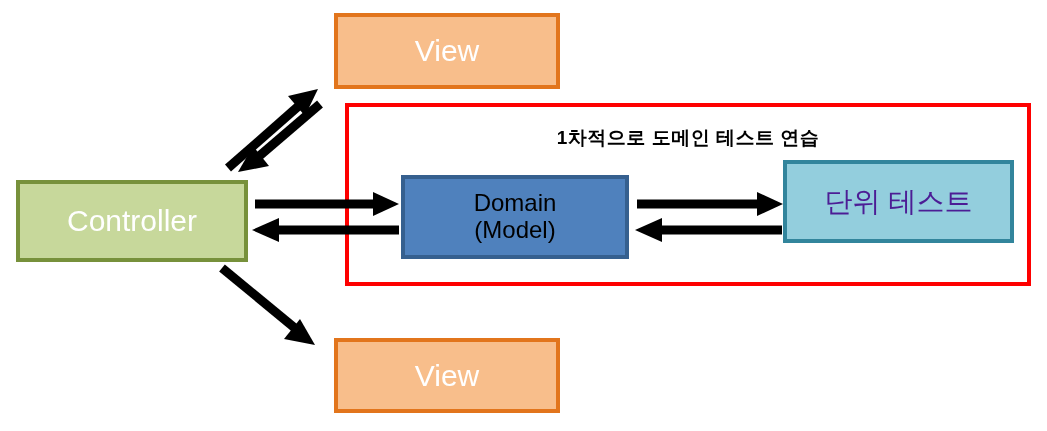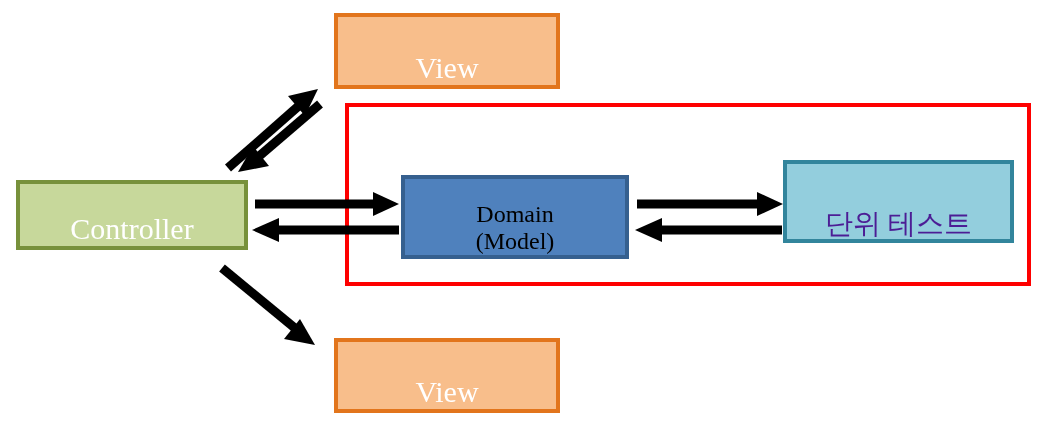--- a/index.html
+++ b/index.html
@@ -12,41 +12,40 @@
     width: 1047px;
     height: 431px;
     background: #ffffff;
     overflow: hidden;
     font-family: "Liberation Sans", "DejaVu Sans", sans-serif;
   }
   .box {
     position: absolute;
     box-sizing: border-box;
     display: flex;
-    align-items: flex-end;
+    align-items: center;
     justify-content: center;
     text-align: center;
     line-height: 1.12;
     white-space: pre-line;
-    font-family: Liberation Serif, serif;
   }
   
   .view-box {
     background: #F8BE8B;
     border: 4px solid #E2751C;
     color: #FFFFFF;
     font-size: 30px;
     font-weight: 400;
   }
   #view-top   { left: 334px; top: 13px;  width: 226px; height: 76px; }
   #view-bottom{ left: 334px; top: 338px; width: 226px; height: 75px; }
 
   
   #controller {
-    left: 16px; top: 180px; width: 232px; height: 70px;
+    left: 16px; top: 180px; width: 232px; height: 82px;
     background: #C7D89B;
     border: 4px solid #77913B;
     color: #FFFFFF;
     font-size: 30px;
   }
 
   
   #domain {
     left: 401px; top: 175px; width: 228px; height: 84px;
     background: #4F81BD;
@@ -94,20 +93,21 @@
     pointer-events: none;
   }
 </style>
 </head>
 <body>
 
 <div id="canvas">
 
   <div id="red-group"></div>
 
+  <div id="group-caption">1차적으로 도메인 테스트 연습</div>
 
   <div class="box view-box" id="view-top">
     <span>View</span>
   </div>
 
   <div class="box view-box" id="view-bottom">
     <span>View</span>
   </div>
 
   <div class="box" id="controller">

